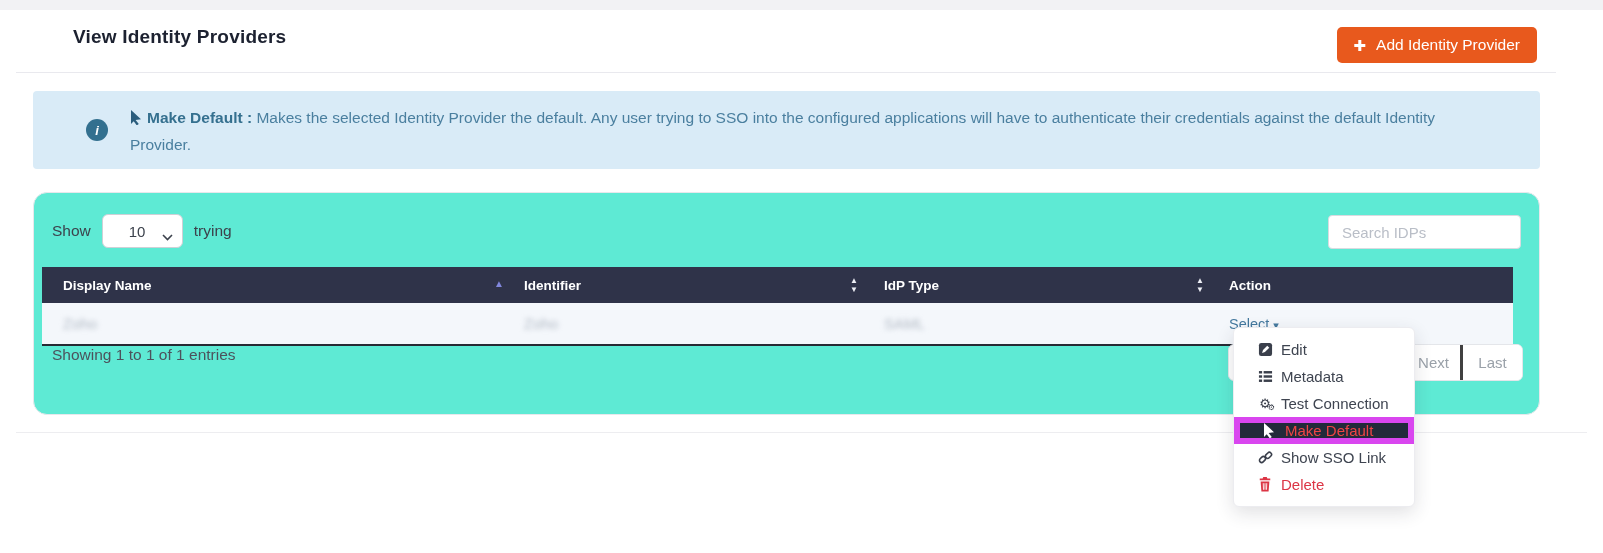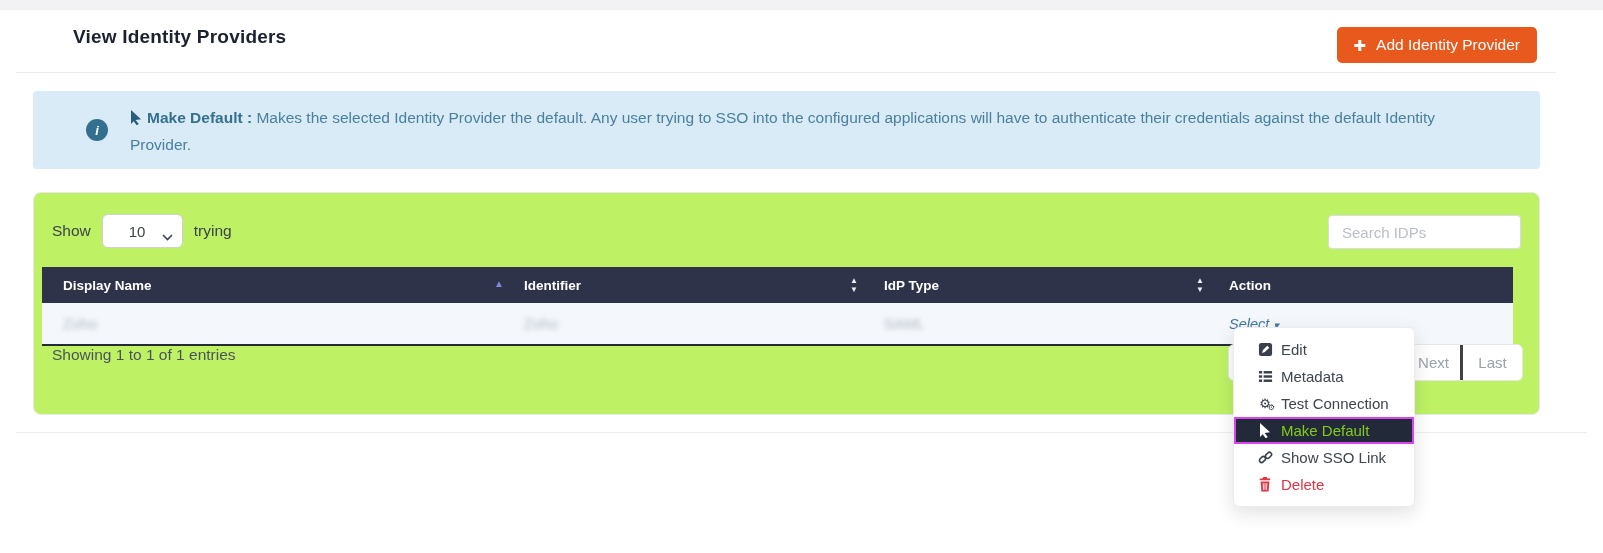--- a/index.html
+++ b/index.html
@@ -18,61 +18,61 @@
 
   
   .info-banner { position:absolute; top:91px; left:33px; width:1507px; height:78px; background:#d9ebf7; border-radius:4px; }
   .info-icon { position:absolute; left:53px; top:28px; width:22px; height:22px; border-radius:50%; background:#33708f; color:#fff;
                font-weight:700; font-size:13px; display:flex; align-items:center; justify-content:center; font-style:italic; }
   .banner-text { position:absolute; left:97px; top:14px; width:1330px; font-size:15.5px; line-height:25px; color:#4a7f9f; }
   .banner-text strong { color:#35708f; font-weight:700; }
   .banner-cursor { display:inline-block; vertical-align:-2px; margin-right:4px; }
 
   
-  .card { position:absolute; top:192px; left:33px; width:1507px; height:223px; background:#bef264; border:1px solid #e7e8ec; border-radius:8px; }
+  .card { position:absolute; top:192px; left:33px; width:1507px; height:223px; background:#5eead4; border:1px solid #e7e8ec; border-radius:14px; }
   .controls { position:absolute; top:21px; left:18px; height:34px; display:flex; align-items:center; font-size:15.5px; color:#3c424c; }
   .select-wrap { position:relative; margin:0 11px; }
   .page-size { appearance:none; -webkit-appearance:none; width:81px; height:34px; border:1px solid #ced0d6; border-radius:6px;
                background:#fff; font-family:inherit; font-size:15px; color:#3c424c; padding:0 24px 0 26px; }
   .select-chevron { position:absolute; right:10px; top:13px; pointer-events:none; }
   .search-input { position:absolute; top:22px; right:18px; width:193px; height:34px; border:1px solid #d9dbe0; border-radius:4px;
                   padding:0 13px; font-family:inherit; font-size:15px; color:#3c424c; }
   .search-input::placeholder { color:#b9bec7; }
 
   table.idp { position:absolute; top:61px; left:8px; width:1471px; border-collapse:collapse; table-layout:fixed;margin-top:13px; }
   .idp thead th { background:#2f3349; color:#fff; font-size:13.5px; font-weight:700; text-align:left; height:36px; position:relative; }
   .idp th.c1 { padding-left:21px; }
   .idp th.c2, .idp th.c3 { padding-left:12px; }
   .idp th.c4 { padding-left:13px; }
   .sort-asc { position:absolute; right:8px; top:12px; font-size:10px; color:#8187dd; line-height:1; }
   .sort-both { position:absolute; top:9px; display:flex; flex-direction:column; font-size:8px; line-height:9px; color:#eef0f6; }
   .c2 .sort-both { right:14px; } .c3 .sort-both { right:12px; }
   .idp tbody td { background:#f4f7fb; height:42px; font-size:15px; border-bottom:2px solid #262a33; }
   .idp td.c1 { padding-left:21px; }
   .idp td.c2, .idp td.c3 { padding-left:12px; }
-  .idp td.c4 { padding-left:13px;font-style:italic; }
+  .idp td.c4 { padding-left:13px; }
   .blurred { color:#b3bbc6; filter:blur(2.5px); user-select:none; }
   .select-link { color:#44799e; font-size:14.5px; cursor:pointer; }
   .select-link .caret { font-size:11px; margin-left:4px; }
 
   .summary { position:absolute; left:18px; top:153px; font-size:15.5px; color:#4c525c; }
   .pagination { position:absolute; left:1194px; top:151px; width:295px; height:37px; display:flex;
                 border:1px solid #e4e6ea; border-radius:6px; background:#fff; overflow:hidden; }
   .pg-stub { flex:1; }
   .pg-btn { width:56px; border:none; border-left:3px solid #404040; background:#fff; color:#9aa1a9; font-size:15px; font-family:inherit; cursor:pointer; }
   .pg-btn.last { width:62px; }
 
   .bottom-divider { position:absolute; top:432px; left:16px; width:1571px; height:1px; background:#ededf0; }
 
   
   .action-menu { position:absolute; top:327px; left:1233px; width:182px; background:#fff; border:1px solid #ececf0; border-radius:6px;
                  box-shadow:0 6px 18px rgba(40,44,60,.14); padding:8px 0; z-index:20; }
   .menu-item { height:27px; display:flex; align-items:center; gap:8px; padding-left:23px; font-size:15px; color:#3e4450; cursor:pointer; }
   .menu-item .mi-icon { width:16px; height:16px; display:flex; align-items:center; justify-content:center; flex:none; }
-  .menu-item.highlighted { background:#222a3a; color:#84cc16; border:2px solid #d946ef; padding-left:21px; }
+  .menu-item.highlighted { background:#222a3a; color:#ef4444; border:6px solid #d946ef; padding-left:21px; }
   .menu-item.danger { color:#dc3545; }
   .gear-pair { position:relative; font-size:13px; color:#3a3f4b; line-height:1; }
   .gear-pair .gear-sm { position:absolute; font-size:8px; right:-4px; bottom:-2px; }
 </style>
 </head>
 <body>
 
 <div class="page">
   <div class="top-strip"></div>
 

